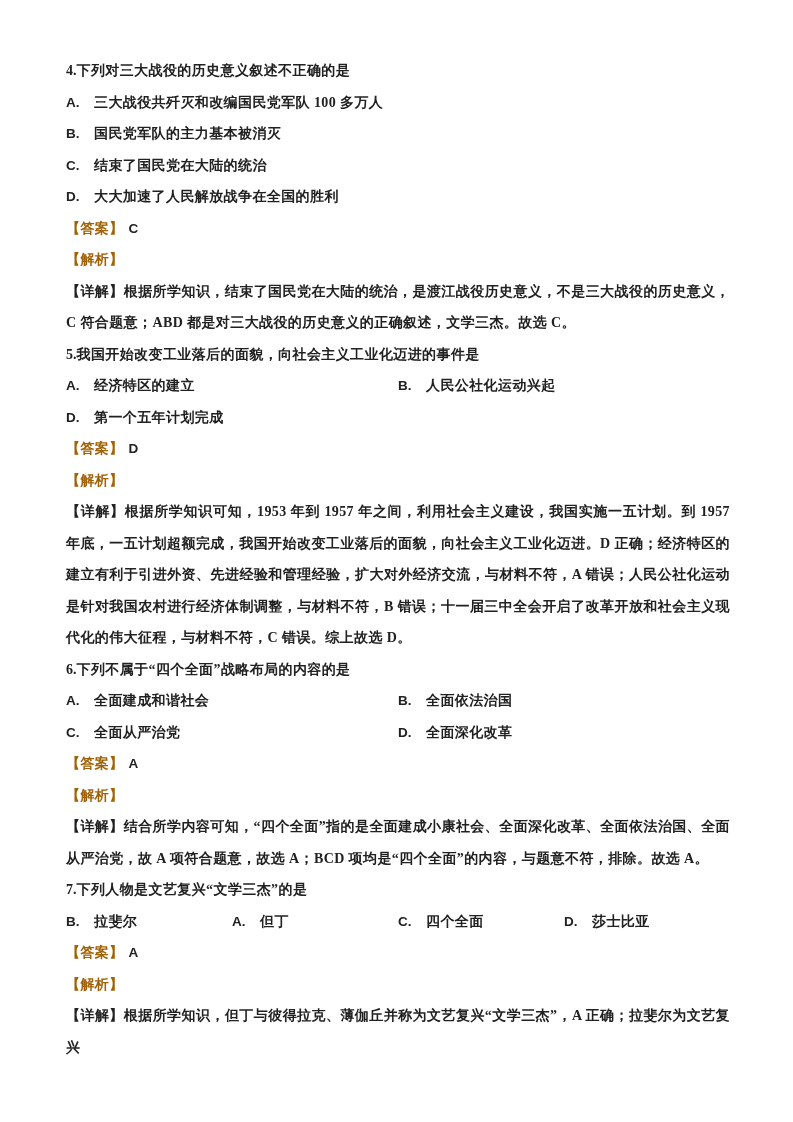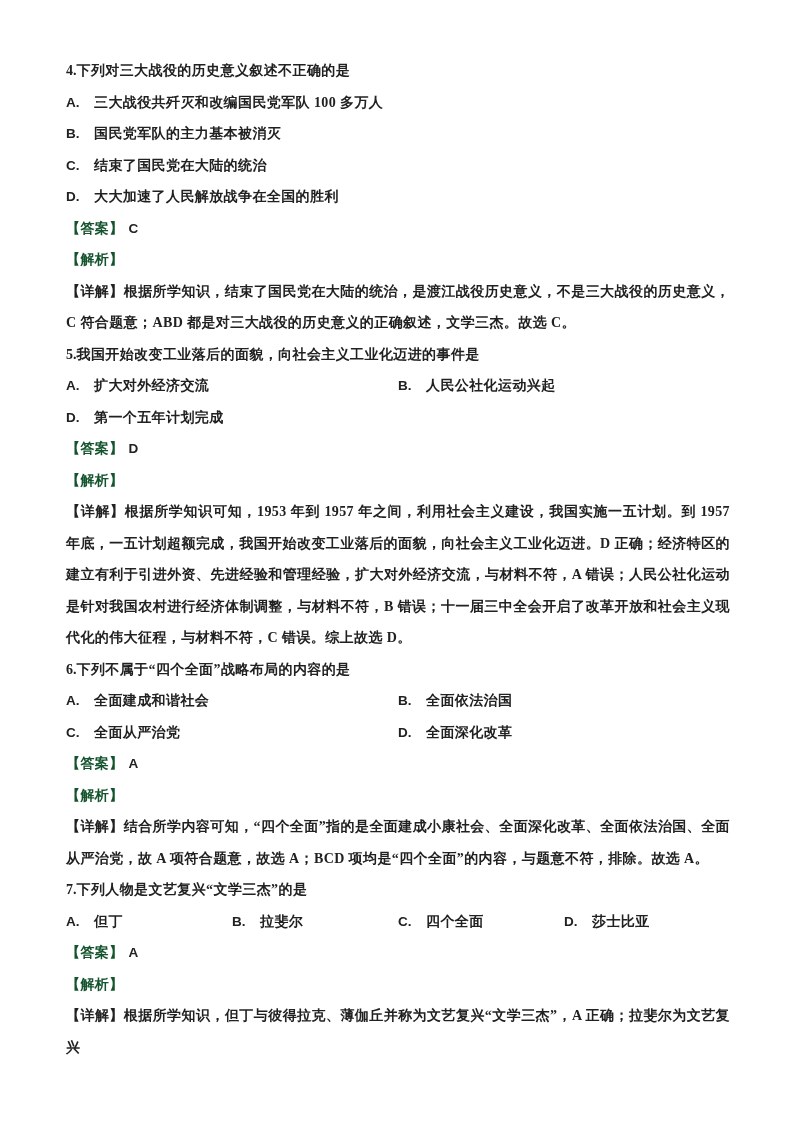--- a/index.html
+++ b/index.html
@@ -29,21 +29,21 @@
     display: grid;
     grid-template-columns: repeat(4, 1fr);
   }
   .opt-letter {
     display: inline-block;
     width: 28px;
     font-family: "Liberation Sans", "DejaVu Sans", sans-serif;
     font-size: 13.5px;
     letter-spacing: 0;
   }
-  .marker { color: #14532d; }
+  .marker { color: #a16207; }
   .answer-value {
     font-family: "Liberation Sans", "DejaVu Sans", sans-serif;
     font-size: 13.5px;
     margin-left: 5px;
     letter-spacing: 0;
   }
   .detail { text-align: justify; }
 </style>
 </head>
 <body>
@@ -59,21 +59,21 @@
       <p class="line option"><span class="opt-letter">D.</span><span class="opt-text">大大加速了人民解放战争在全国的胜利</span></p>
     </div>
     <p class="line answer"><span class="marker">【答案】</span><span class="answer-value">C</span></p>
     <p class="line analysis"><span class="marker">【解析】</span></p>
     <p class="line detail"><span class="detail-label">【详解】</span><span>根据所学知识，结束了国民党在大陆的统治，是渡江战役历史意义，不是三大战役的历史意义，C 符合题意；ABD 都是对三大战役的历史意义的正确叙述，文学三杰。故选 C。</span></p>
   </section>
 
   <section>
     <p class="line stem"><span class="qnum">5.</span><span>我国开始改变工业落后的面貌，向社会主义工业化迈进的事件是</span></p>
     <div class="options two-col">
-      <p class="line option"><span class="opt-letter">A.</span><span class="opt-text">扩大对外经济交流</span></p>
+      <p class="line option"><span class="opt-letter">A.</span><span class="opt-text">经济特区的建立</span></p>
       <p class="line option"><span class="opt-letter">B.</span><span class="opt-text">人民公社化运动兴起</span></p>
       <p class="line option"><span class="opt-letter">D.</span><span class="opt-text">第一个五年计划完成</span></p>
     </div>
     <p class="line answer"><span class="marker">【答案】</span><span class="answer-value">D</span></p>
     <p class="line analysis"><span class="marker">【解析】</span></p>
     <p class="line detail"><span class="detail-label">【详解】</span><span>根据所学知识可知，1953 年到 1957 年之间，利用社会主义建设，我国实施一五计划。到 1957 年底，一五计划超额完成，我国开始改变工业落后的面貌，向社会主义工业化迈进。D 正确；经济特区的建立有利于引进外资、先进经验和管理经验，扩大对外经济交流，与材料不符，A 错误；人民公社化运动是针对我国农村进行经济体制调整，与材料不符，B 错误；十一届三中全会开启了改革开放和社会主义现代化的伟大征程，与材料不符，C 错误。综上故选 D。</span></p>
   </section>
 
   <section>
     <p class="line stem"><span class="qnum">6.</span><span>下列不属于“四个全面”战略布局的内容的是</span></p>
@@ -84,22 +84,22 @@
       <p class="line option"><span class="opt-letter">D.</span><span class="opt-text">全面深化改革</span></p>
     </div>
     <p class="line answer"><span class="marker">【答案】</span><span class="answer-value">A</span></p>
     <p class="line analysis"><span class="marker">【解析】</span></p>
     <p class="line detail"><span class="detail-label">【详解】</span><span>结合所学内容可知，“四个全面”指的是全面建成小康社会、全面深化改革、全面依法治国、全面从严治党，故 A 项符合题意，故选 A；BCD 项均是“四个全面”的内容，与题意不符，排除。故选 A。</span></p>
   </section>
 
   <section>
     <p class="line stem"><span class="qnum">7.</span><span>下列人物是文艺复兴“文学三杰”的是</span></p>
     <div class="options four-col">
+      <p class="line option"><span class="opt-letter">B.</span><span class="opt-text">拉斐尔</span></p>
       <p class="line option"><span class="opt-letter">A.</span><span class="opt-text">但丁</span></p>
-      <p class="line option"><span class="opt-letter">B.</span><span class="opt-text">拉斐尔</span></p>
       <p class="line option"><span class="opt-letter">C.</span><span class="opt-text">四个全面</span></p>
       <p class="line option"><span class="opt-letter">D.</span><span class="opt-text">莎士比亚</span></p>
     </div>
     <p class="line answer"><span class="marker">【答案】</span><span class="answer-value">A</span></p>
     <p class="line analysis"><span class="marker">【解析】</span></p>
     <p class="line detail"><span class="detail-label">【详解】</span><span>根据所学知识，但丁与彼得拉克、薄伽丘并称为文艺复兴“文学三杰”，A 正确；拉斐尔为文艺复兴</span></p>
   </section>
 
 </div>
 

